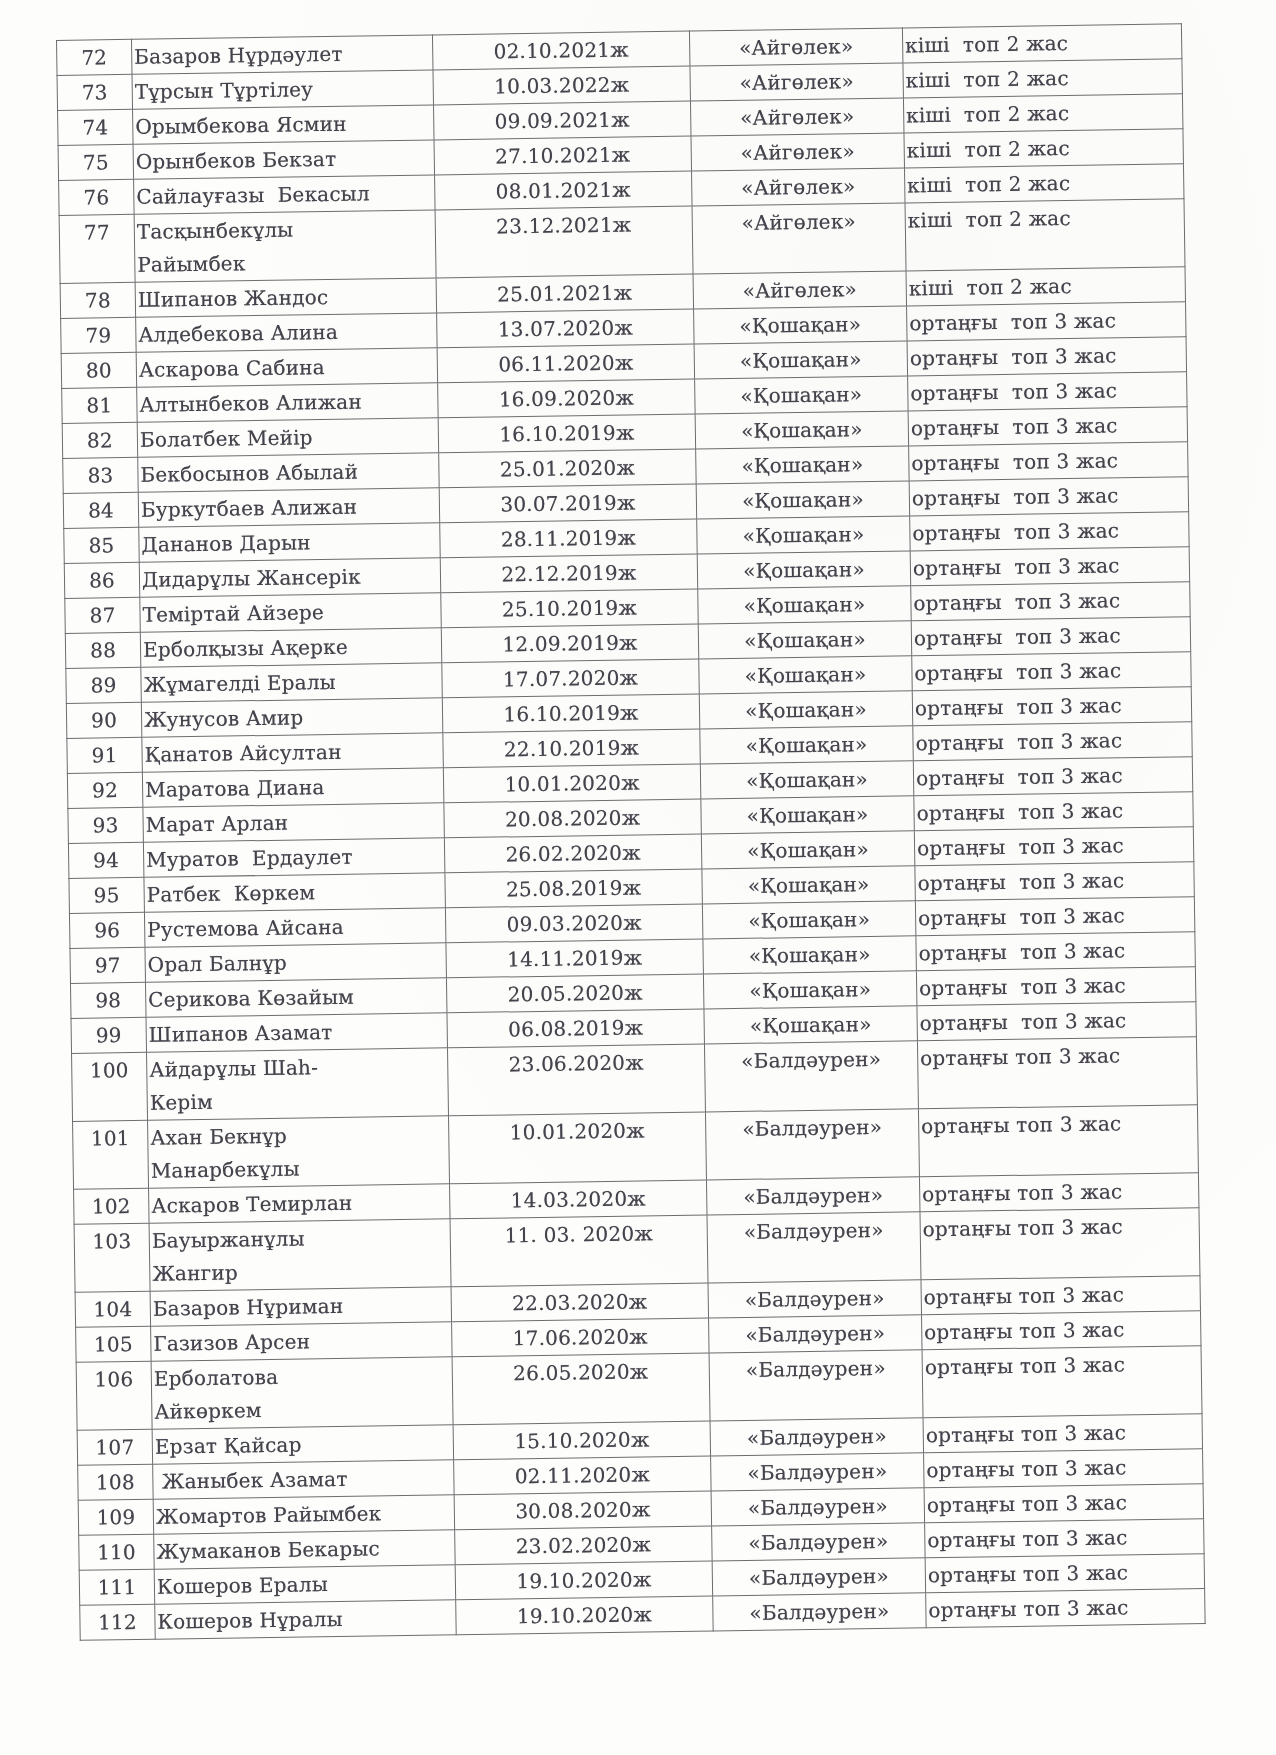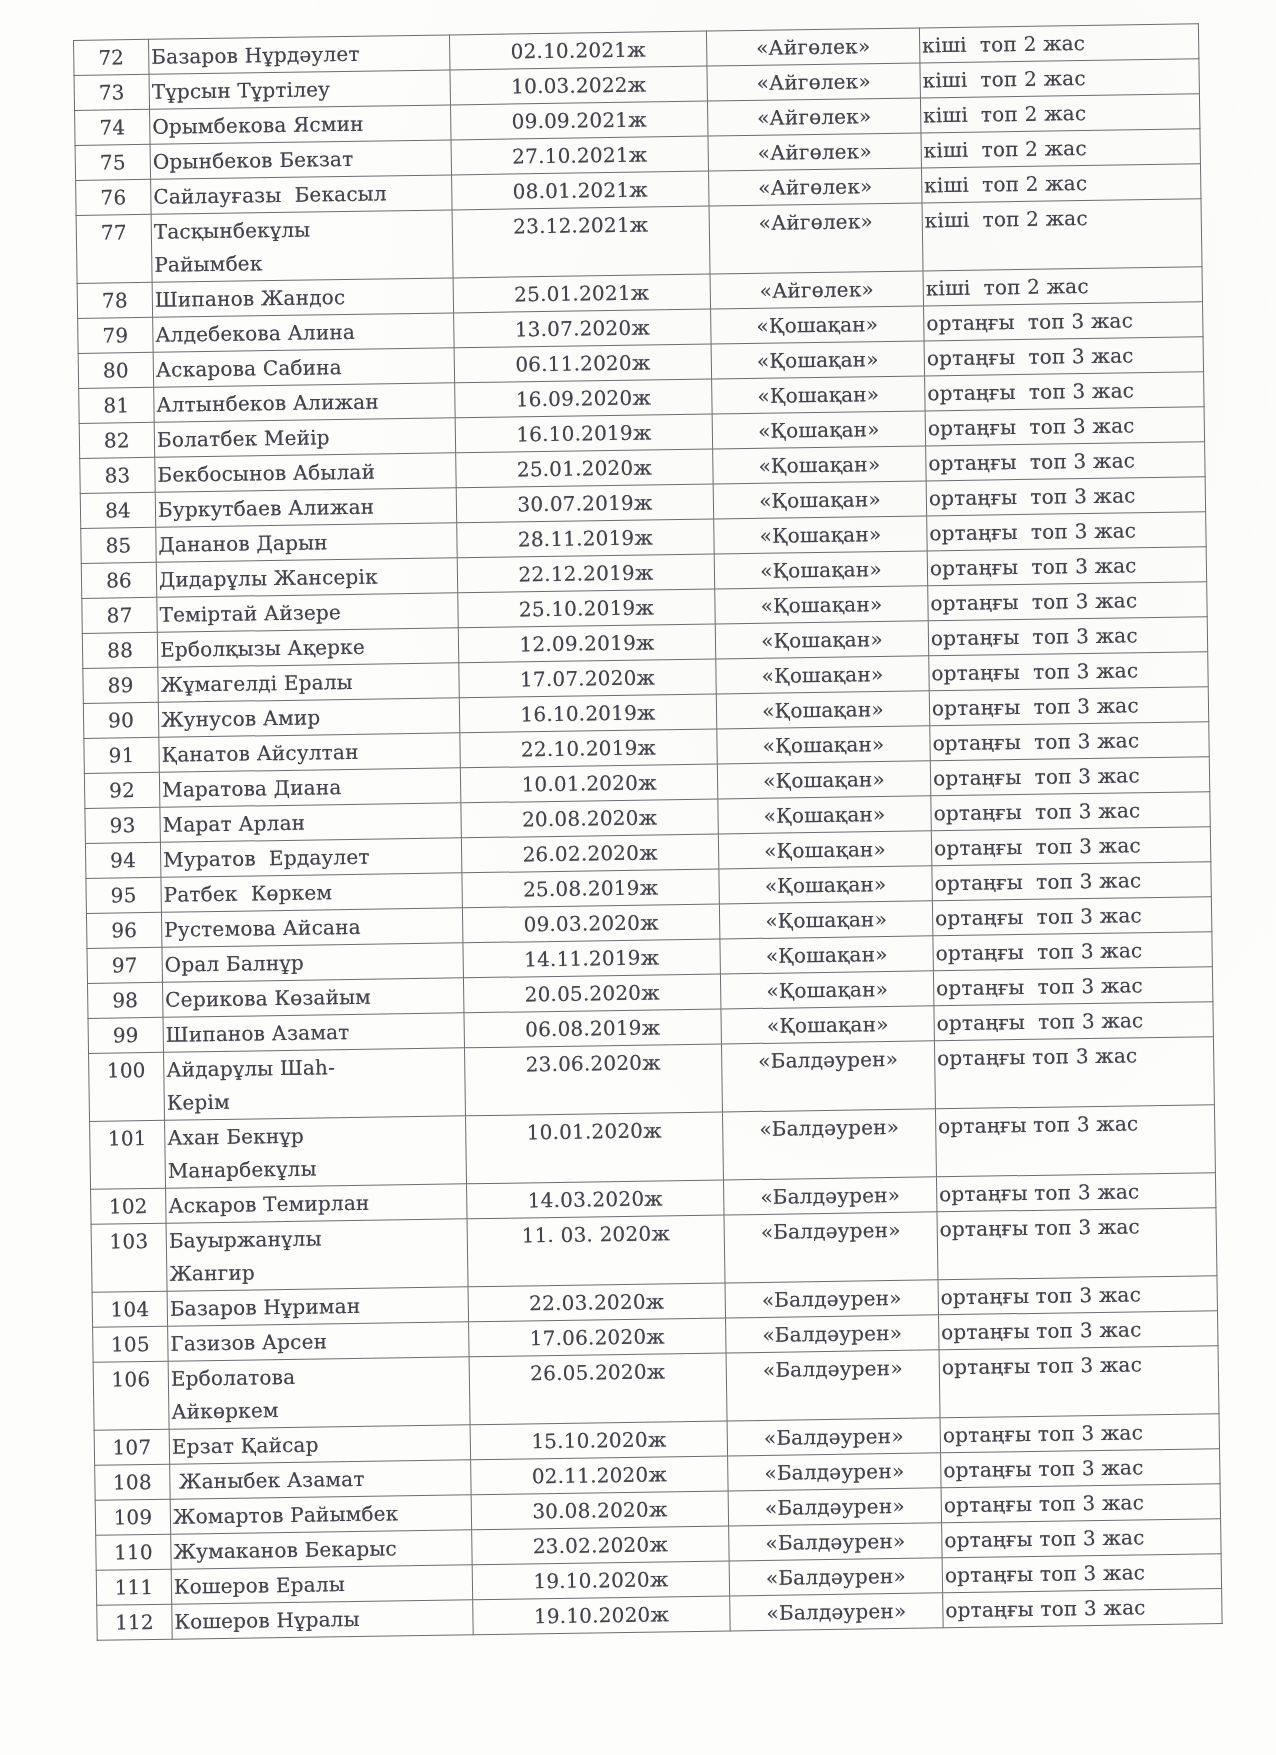--- a/index.html
+++ b/index.html
@@ -14,21 +14,20 @@
     position: relative;
     font-family: "DejaVu Serif", "Liberation Serif", serif;
   }
   
   .page {
     position: absolute;
     inset: 0;
     background:
       radial-gradient(ellipse at 70% 20%, rgba(0,0,0,0.012), rgba(0,0,0,0) 60%),
       #fdfdfb;
-    margin-left: 17px;
   }
   .scan-wrap {
     position: absolute;
     left: 56px;
     top: 40px;
     transform: rotate(-0.85deg);
     transform-origin: 0 0;
   }
   table.roster {
     border-collapse: collapse;

